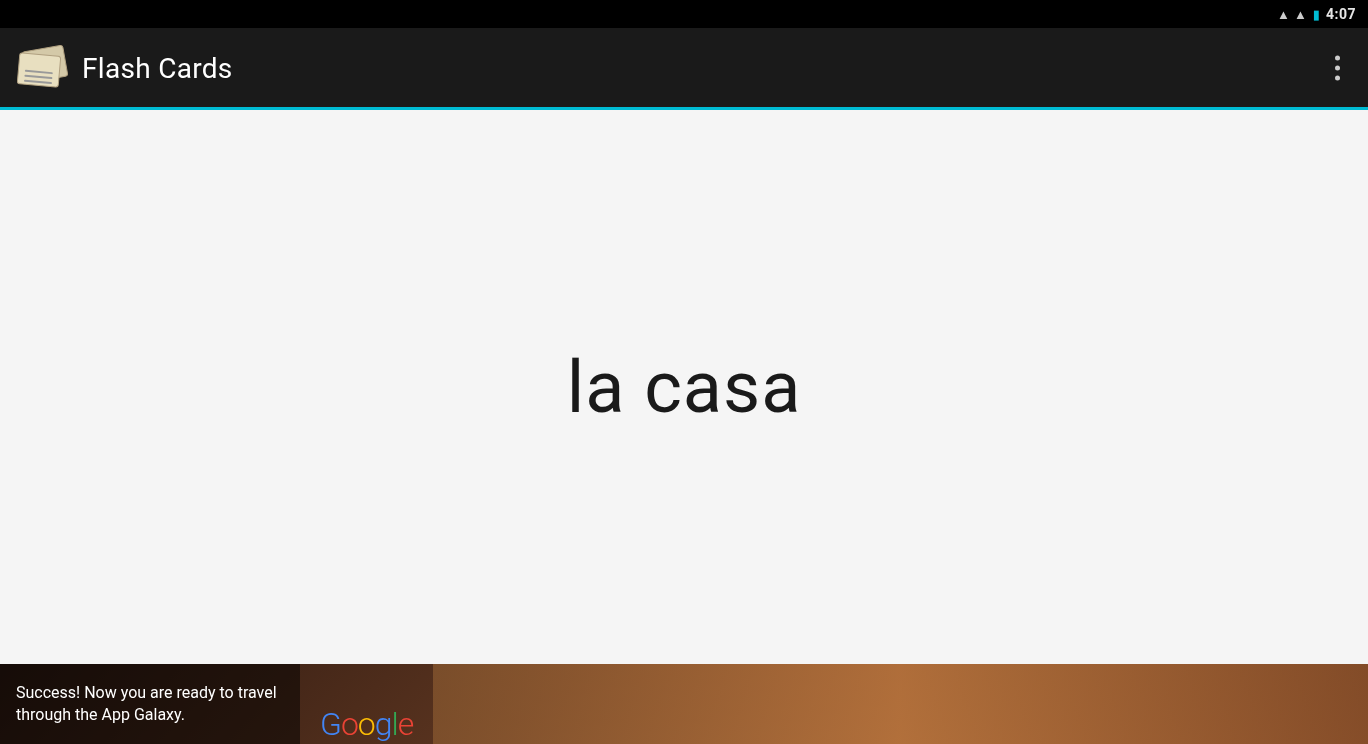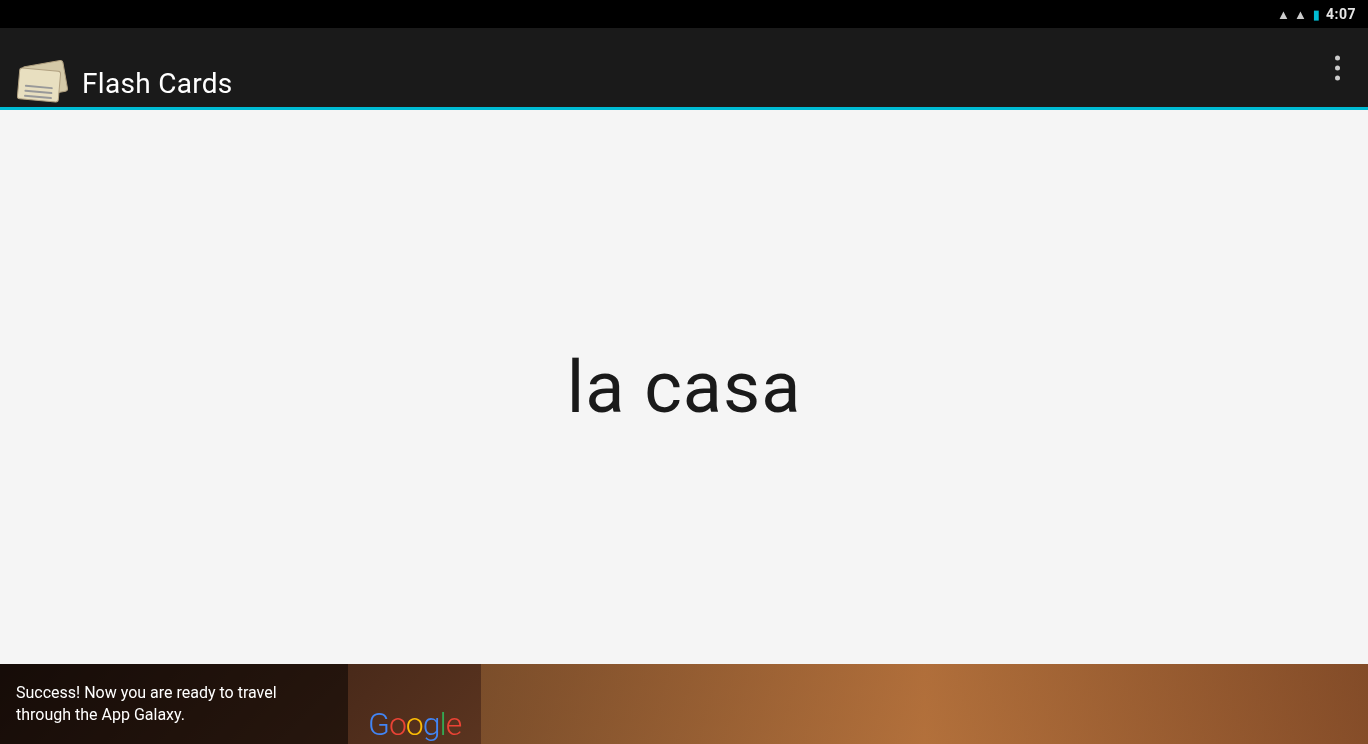--- a/index.html
+++ b/index.html
@@ -50,22 +50,22 @@
       font-size: 14px;
       font-weight: bold;
       letter-spacing: 0.5px;
     }
 
     
     #app-bar {
       background: #1a1a1a;
       height: 82px;
       display: flex;
-      align-items: flex-end;
-      padding: 0 16px;
+      align-items: flex-start;
+      padding: 16px 16px;
       border-bottom: 3px solid #00bcd4;
       position: relative;
     }
 
     #app-bar-left {
       display: flex;
       align-items: center;
       gap: 14px;
     }
 
@@ -167,21 +167,21 @@
       overflow: hidden;
       position: relative;
     }
 
     #ad-text-section {
       background: rgba(0,0,0,0.5);
       padding: 10px 16px;
       height: 100%;
       display: flex;
       align-items: center;
-      width: 348px;
+      width: 300px;
       flex-shrink: 0;
     }
 
     #ad-text {
       color: #ffffff;
       font-size: 16px;
       line-height: 1.4;
       font-weight: 400;
     }
 

